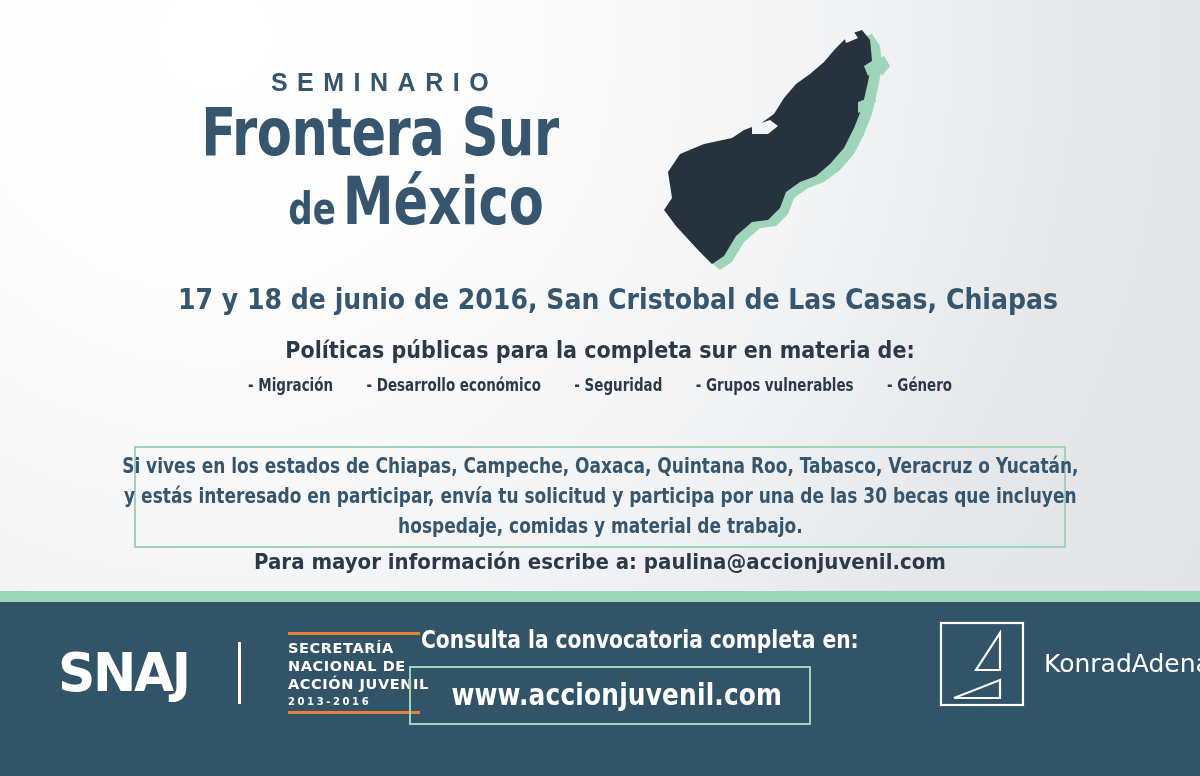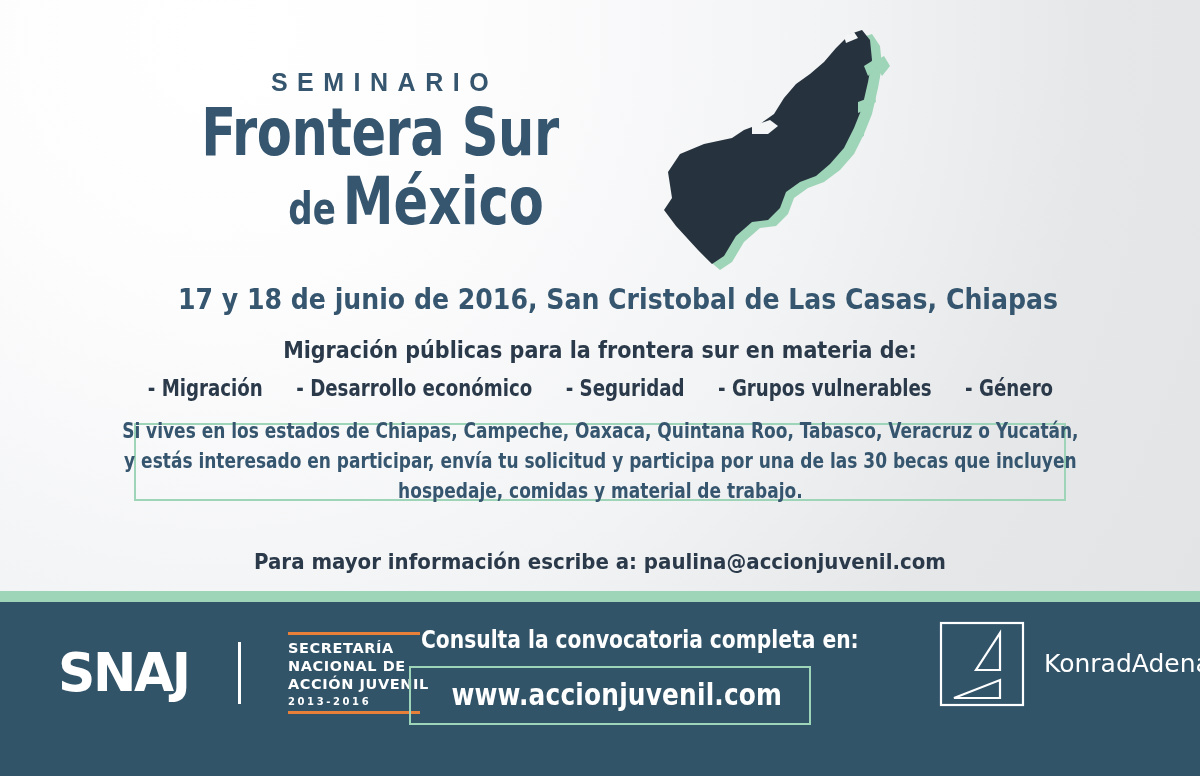--- a/index.html
+++ b/index.html
@@ -143,40 +143,40 @@
     font-weight: bold;
     color: #2b3a4a;
   }
 
   .topics-row {
     position: absolute;
     left: 0;
     top: 375px;
     width: 1200px;
     text-align: center;
-    font-size: 23px;
+    font-size: 17px;
     font-weight: bold;
     color: #2b3a4a;
   }
   .topics-inner {
     display: inline-block;
     white-space: nowrap;
     font-family: "DejaVu Sans Condensed", "Liberation Sans Narrow", "Liberation Sans", sans-serif;
     transform: scaleX(0.88);
     transform-origin: center center;
   }
   .topic-item { display: inline-block; margin: 0 19px; }
 
   
   .callout-box {
     position: absolute;
     left: 134px;
-    top: 423px;
+    top: 446px;
     width: 932px;
-    height: 78px;
+    height: 102px;
     border: 2px solid #9ed4b7;
     box-sizing: border-box;
     display: flex;
     align-items: center;
     justify-content: center;
   }
   .callout-inner {
     text-align: center;
     font-family: "DejaVu Sans Condensed", "Liberation Sans Narrow", "Liberation Sans", sans-serif;
     font-size: 21px;
@@ -353,21 +353,21 @@
     <div class="title-second">
       <span class="de">de</span><span>México</span>
     </div>
   </div>
 
   <div class="date-line">
     <span class="cond">17 y 18 de junio de 2016, San Cristobal de Las Casas, Chiapas</span>
   </div>
 
   <div class="subtitle-line">
-    <span class="cond">Migración públicas para la frontera sur en materia de:</span>
+    <span class="cond">Políticas públicas para la completa sur en materia de:</span>
   </div>
 
   <div class="topics-row">
     <span class="topics-inner">
       <span class="topic-item">- Migración</span><span class="topic-item">- Desarrollo económico</span><span class="topic-item">- Seguridad</span><span class="topic-item">- Grupos vulnerables</span><span class="topic-item">- Género</span>
     </span>
   </div>
 
   <div class="callout-box">
     <div class="callout-inner">

